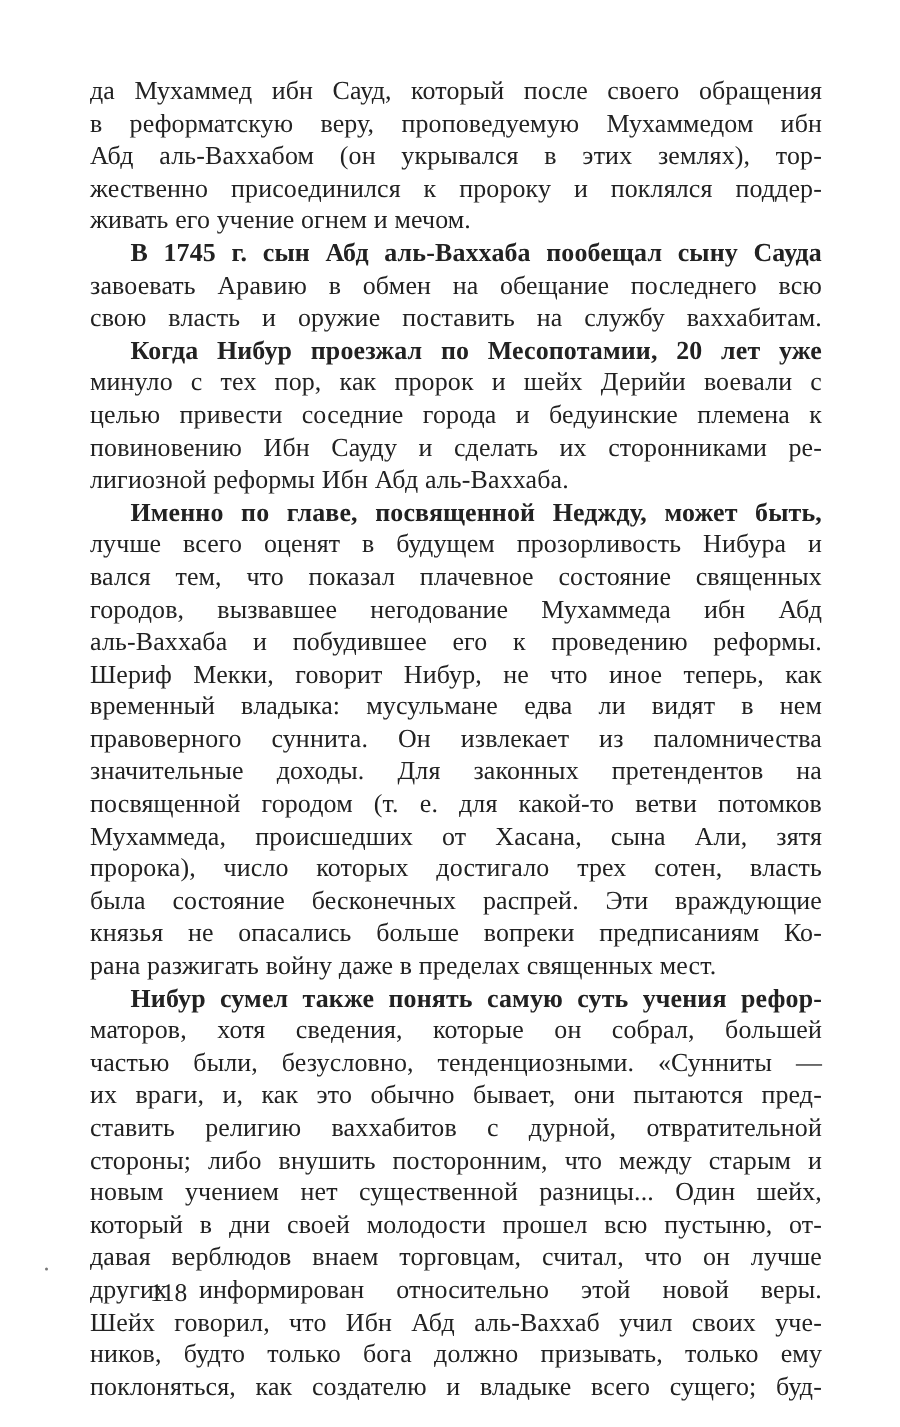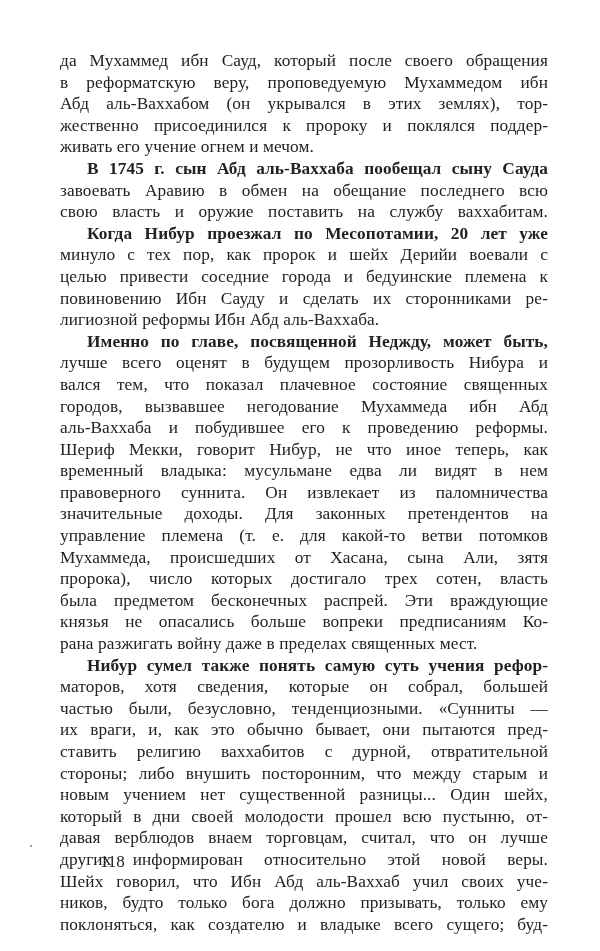--- a/index.html
+++ b/index.html
@@ -88,24 +88,24 @@
   <div>
     <span class="line indent">Именно по главе, посвященной Неджду, может быть,</span>
     <span class="line">лучше всего оценят в будущем прозорливость Нибура и</span>
     <span class="line">вался тем, что показал плачевное состояние священных</span>
     <span class="line">городов, вызвавшее  негодование  Мухаммеда ибн Абд</span>
     <span class="line">аль-Ваххаба и побудившее его к проведению реформы.</span>
     <span class="line">Шериф Мекки, говорит Нибур, не что иное теперь, как</span>
     <span class="line">временный владыка: мусульмане едва ли  видят  в нем</span>
     <span class="line">правоверного суннита. Он извлекает  из паломничества</span>
     <span class="line">значительные доходы. Для  законных претендентов на</span>
-    <span class="line">управление племена (т. е. для какой-то ветви потомков</span>
+    <span class="line">посвященной городом (т. е. для какой-то ветви потомков</span>
     <span class="line">Мухаммеда, происшедших  от Хасана, сына Али, зятя</span>
     <span class="line">пророка), число  которых  достигало трех сотен, власть</span>
-    <span class="line">была предметом бесконечных распрей. Эти враждующие</span>
+    <span class="line">была состояние бесконечных распрей. Эти враждующие</span>
     <span class="line">князья не опасались больше вопреки предписаниям Ко-</span>
     <span class="line last">рана разжигать войну даже в пределах священных мест.</span>
   </div>
 
   <div>
     <span class="line indent">Нибур сумел также понять самую суть учения рефор-</span>
     <span class="line">маторов, хотя  сведения, которые  он  собрал, большей</span>
     <span class="line">частью были, безусловно, тенденциозными. «Сунниты —</span>
     <span class="line">их враги, и, как это обычно бывает, они пытаются пред-</span>
     <span class="line">ставить религию ваххабитов  с дурной, отвратительной</span>

